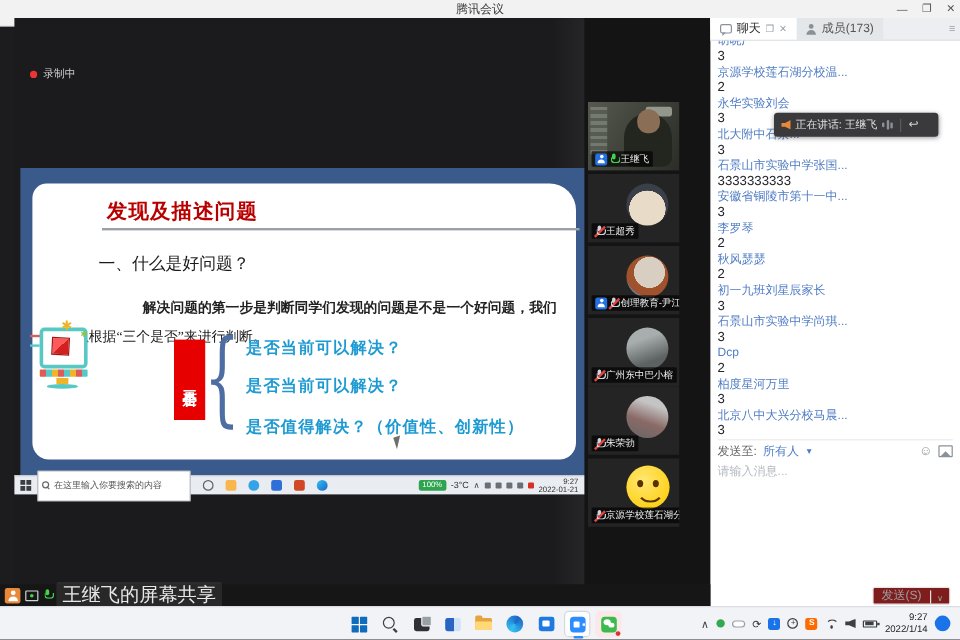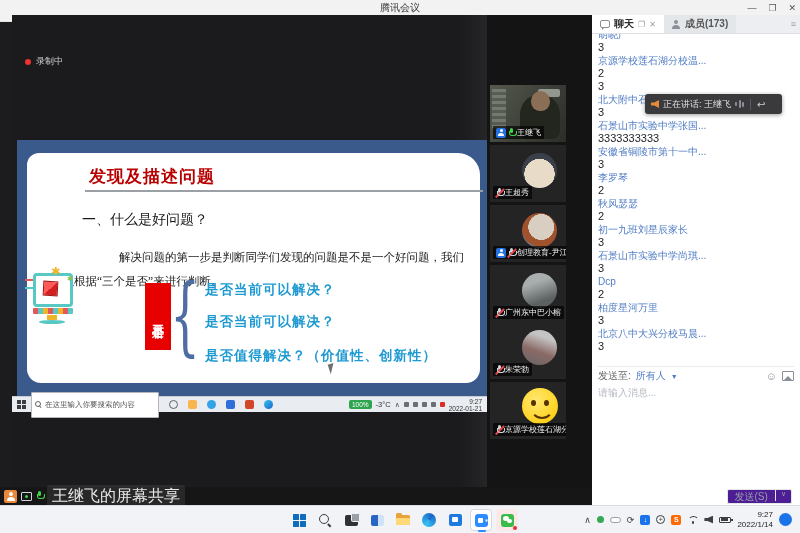--- a/index.html
+++ b/index.html
@@ -18,21 +18,21 @@
   .recording { position:absolute; left:13px; top:40px; display:flex; align-items:center; gap:5px; color:#cfcfcf; font-size:9px; }
   .recdot { width:6px; height:6px; border-radius:50%; background:#e33; }
 
   
   .slide { position:absolute; left:5px; top:125px; width:473px; height:256px; background:#3a5a8c; }
   .card { position:absolute; left:10px; top:13px; width:453px; height:230px; background:#fff; border-radius:12px 22px 14px 14px; }
   .slide-title { position:absolute; left:62px; top:12px; font-family:"Liberation Serif","DejaVu Serif",serif; font-weight:bold; font-size:17px; color:#b80000; letter-spacing:1px; }
   .slide-underline { position:absolute; left:58px; top:37px; width:398px; height:2px; background:#9aa0a6; }
   .slide-heading { position:absolute; left:55px; top:58px; font-family:"Liberation Serif","DejaVu Serif",serif; font-size:14px; color:#1a1a1a; }
   .slide-para { position:absolute; left:24px; top:92px; width:432px; font-family:"Liberation Serif","DejaVu Serif",serif; font-size:11.5px; color:#222; line-height:24px; }
-  .slide-para .l1 { padding-left:68px; }
+  .slide-para .l1 { padding-left:68px;font-weight:bold; }
   .redbox { position:absolute; left:118px; top:130px; width:26px; height:67px; background:#e60000; display:flex; align-items:center; justify-content:center; }
   .redbox span { writing-mode:vertical-rl; text-orientation:upright; color:#fff; font-size:12px; font-weight:bold; line-height:26px; letter-spacing:1px; }
   .brace { position:absolute; left:143px; top:118px; font-family:"DejaVu Serif",serif; font-size:86px; font-weight:200; color:#4d6da3; transform:scaleX(.55); transform-origin:left center; line-height:88px; }
   .question { position:absolute; left:178px; font-size:13.5px; font-weight:bold; color:#1e9ad2; letter-spacing:1px; }
   .q1 { top:128px; } .q2 { top:160px; } .q3 { top:194px; }
   .cursor { position:absolute; left:302px; top:210px; width:0; height:0; border-left:6px solid #555; border-right:4px solid transparent; border-bottom:10px solid transparent; transform:rotate(-18deg); opacity:.85; }
 
   
   .deco { position:absolute; left:8px; top:127px; width:54px; height:58px; }
   .deco .monitor { position:absolute; left:8px; top:6px; width:40px; height:34px; background:#fff; border:3px solid #58c8c4; border-radius:4px; }
@@ -104,21 +104,21 @@
   .av2 { background:radial-gradient(circle at 50% 60%,#e8dcc8 55%,#3a3f4a 56%); }
   .av3 { background:radial-gradient(circle at 55% 40%,#d8cfc2 45%,#a0522d 46% 70%,#6b7b8c 71%); }
   .av4 { background:linear-gradient(160deg,#a8aeae 30%,#5c6262 75%); }
   .av5 { background:linear-gradient(200deg,#c4c4c4 25%,#8a6a66 60%,#666 100%); }
   .smiley { background:radial-gradient(circle at 40% 35%,#ffe873,#ffd21e 70%,#e8a800); position:absolute; left:32px; top:6px; width:36px; height:36px; border-radius:50%; }
   .smiley::before { content:""; position:absolute; left:9px; top:12px; width:5px; height:6px; background:#5a3200; border-radius:50%; box-shadow:13px 0 0 #5a3200; }
   .smiley::after { content:""; position:absolute; left:8px; top:18px; width:20px; height:11px; border:2.5px solid #5a3200; border-top:none; border-left-color:transparent; border-right-color:transparent; border-radius:0 0 20px 20px; }
 
   
   .chat { position:absolute; left:592px; top:15px; width:208px; height:490px; background:#fff; }
-  .chat-header { position:absolute; left:0; top:0; width:208px; height:19px; background:#eceef1; border-bottom:1px solid #dfe1e5; display:flex;font-weight:bold; }
+  .chat-header { position:absolute; left:0; top:0; width:208px; height:19px; background:#eceef1; border-bottom:1px solid #dfe1e5; display:flex; }
   .tab { display:flex; align-items:center; gap:4px; padding:0 8px; font-size:10px; color:#2b2b2b; height:100%; }
   .tab.active { background:#fff; }
   .tab.inactive { color:#555; background:#e4e7ea; }
   .tab .tiny { font-size:8px; color:#9aa0a8; }
   .chaticon { position:relative; width:10px; height:8px; border:1px solid #8a8f98; border-radius:2px; flex:0 0 auto; }
   .chaticon::after { content:""; position:absolute; left:1px; bottom:-3px; width:0; height:0; border-left:3px solid #8a8f98; border-bottom:3px solid transparent; }
   .personicon { position:relative; width:9px; height:9px; flex:0 0 auto; }
   .personicon::before { content:""; position:absolute; left:2.5px; top:0; width:4px; height:4px; border-radius:50%; background:#8a8f98; }
   .personicon::after { content:""; position:absolute; left:0.5px; top:5px; width:8px; height:4px; border-radius:4px 4px 0 0; background:#8a8f98; }
   .hdr-menu { margin-left:auto; align-self:center; padding-right:4px; color:#9aa0a8; font-size:9px; }
@@ -140,21 +140,21 @@
   .sendrow { position:absolute; left:6px; top:351px; width:196px; height:16px; display:flex; align-items:center; gap:5px; border-top:1px solid #ececec; padding-top:3px; }
   .sendrow .lbl { font-size:10px; color:#666; }
   .sendrow .to { font-size:10px; color:#4f7cc4; }
   .sendrow .dd { font-size:7px; color:#4f7cc4; }
   .sendrow .spacer { flex:1; }
   .smile-ico { font-size:11px; color:#8a8f98; line-height:11px; }
   .imgicon { position:relative; width:12px; height:10px; border:1px solid #8a8f98; border-radius:1px; }
   .imgicon::after { content:""; position:absolute; left:1px; bottom:0; width:0; height:0; border-left:4px solid transparent; border-right:4px solid transparent; border-bottom:4px solid #8a8f98; }
   .chat-input { position:absolute; left:6px; top:371px; width:196px; height:100px; border:none; resize:none; outline:none; font-family:inherit; font-size:10px; color:#333; }
   .chat-input::placeholder { color:#b5bac2; }
-  .sendbtn-row { position:absolute; right:8px; top:474px; display:flex; align-items:flex-start; border:1px solid #e6e6e6; background:#4c1d95; border-radius:2px; height:15px; }
+  .sendbtn-row { position:absolute; right:8px; top:474px; display:flex; align-items:flex-end; border:1px solid #e6e6e6; background:#7f1d1d; border-radius:2px; height:15px; }
   .sendbtn { font-size:10px; color:#9aa0a6; padding:0 7px; }
   .sendbtn-row .sep { width:1px; height:11px; background:#e2e2e2; }
   .sendbtn-row .dd { font-size:7px; color:#9aa0a6; padding:0 5px; }
 
   
   .taskbar { position:absolute; left:0; top:505px; width:800px; height:28px; background:#f1f3f6; border-top:1px solid #dadde2; }
   .tb-center { position:absolute; left:288px; top:3px; display:flex; align-items:center; gap:4px; }
   .app { width:22px; height:22px; border-radius:4px; display:flex; align-items:center; justify-content:center; position:relative; }
   .start11 { display:grid; grid-template-columns:6px 6px; grid-template-rows:6px 6px; gap:1px; }
   .start11 i { background:#0f6cbd; border-radius:.5px; }
@@ -362,20 +362,21 @@
       <div class="msgs-inner">
         <div>
             <div class="sender">胡晓广</div>
             <div class="mtext">3</div>
           </div>
         <div>
             <div class="sender">京源学校莲石湖分校温...</div>
             <div class="mtext">2</div>
           </div>
         <div>
+            <div class="sender">永华实验刘会</div>
             <div class="mtext">3</div>
           </div>
         <div>
             <div class="sender">北大附中石景...</div>
             <div class="mtext">3</div>
           </div>
         <div>
             <div class="sender">石景山市实验中学张国...</div>
             <div class="mtext">3333333333</div>
           </div>

